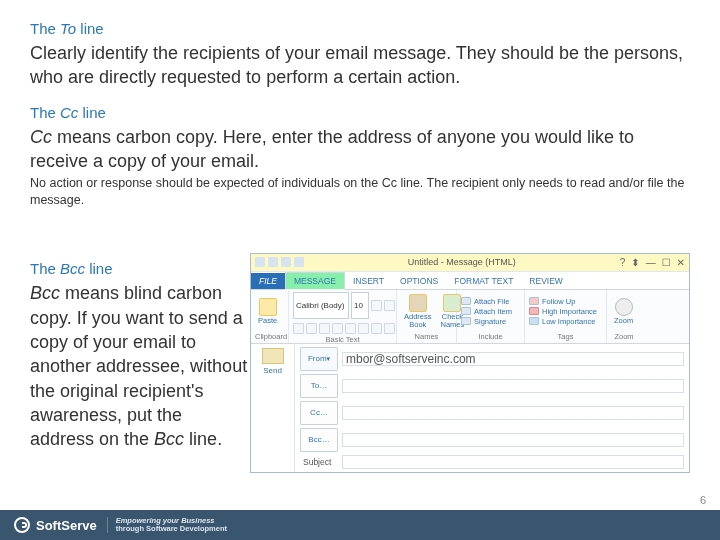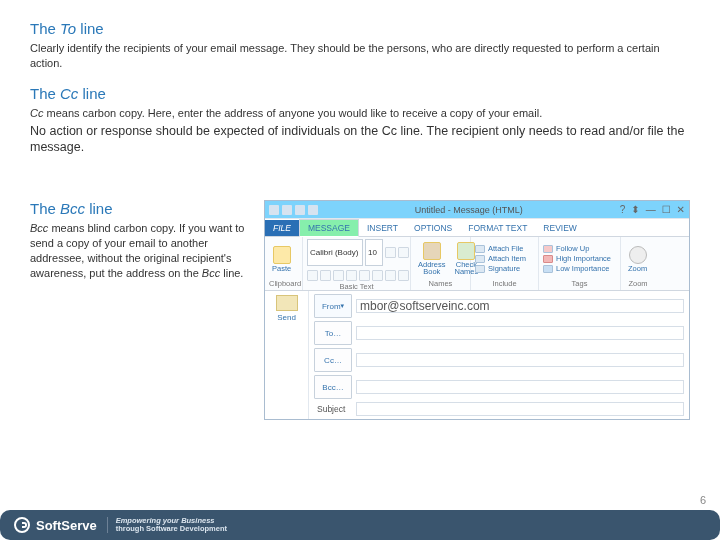--- a/index.html
+++ b/index.html
@@ -1,29 +1,29 @@
 <!DOCTYPE html>
 <html><head>
 <meta charset="utf-8">
 <style>
   * { box-sizing: border-box; margin: 0; padding: 0; }
   body { width: 720px; height: 540px; background: #fff; font-family: "Segoe UI", Arial, sans-serif; position: relative; overflow: hidden; }
   .slide { padding: 20px 30px 0 30px; }
   .title { color: #2a78b8; font-size: 26px; font-weight: 400; margin-bottom: 18px; }
   .section-head { color: #2a78b8; font-size: 15px; font-weight: 400; margin-bottom: 4px; }
   .section-head .it { font-style: italic; }
-  .body-text { color: #333; font-size: 11px; line-height: 1.35; margin-bottom: 14px; }
+  .body-text { color: #333; font-size: 18px; line-height: 1.35; margin-bottom: 14px; }
   .body-text .it { font-style: italic; }
   .small-text { color: #333; font-size: 12.5px; line-height: 1.35; margin-bottom: 14px; }
-  .row { display: flex; gap: 14px; align-items: flex-start; margin-top: 44px; }
+  .row { display: flex; align-items: center; margin-top: 44px; }
   .col-text { flex: 0 0 220px; }
 
   
   .outlook { flex: 1; border: 1px solid #a9bcd0; background: #fff; font-size: 9px; color: #333; }
-  .titlebar { background: #7dd3fc; border-bottom: 1px solid #e1e7ee; height: 18px; display: flex; align-items: center; justify-content: space-between; padding: 0 4px; }
+  .titlebar { background: #fef9c3; border-bottom: 1px solid #e1e7ee; height: 18px; display: flex; align-items: center; justify-content: space-between; padding: 0 4px; }
   .tb-left { display: flex; gap: 3px; align-items: center; }
   .tb-title { color: #555; font-size: 9px; }
   .tb-right { display: flex; gap: 6px; color: #666; font-size: 10px; }
   .qat-ic { width: 10px; height: 10px; background: #d6e3f0; border-radius: 1px; }
   .tabs { display: flex; background: #fff; border-bottom: 1px solid #d0d7e0; height: 18px; align-items: flex-end; font-size: 8.5px; }
   .tab { padding: 3px 8px; color: #3573ad; cursor: default; }
   .tab.file { background: #2a6fb5; color: #fff; font-style: italic; }
   .tab.active { border: 1px solid #d0d7e0; border-bottom: 1px solid #fff; background: #86efac; margin-bottom: -1px; color: #3573ad; }
   .ribbon { display: flex; background: #fafcfe; border-bottom: 1px solid #d0d7e0; height: 54px; }
   .grp { border-right: 1px solid #e2e8ef; padding: 2px 4px; display: flex; flex-direction: column; justify-content: space-between; }
@@ -47,21 +47,21 @@
   .send-col { width: 44px; border-right: 1px solid #e2e8ef; padding: 4px; display: flex; flex-direction: column; align-items: center; gap: 2px; }
   .send-ic { width: 22px; height: 16px; background: #f2e6b8; border: 1px solid #d8c47a; }
   .send-lbl { font-size: 8px; color: #3573ad; }
   .fields { flex: 1; padding: 3px 5px; display: flex; flex-direction: column; gap: 3px; }
   .fld { display: flex; align-items: center; gap: 4px; }
   .fld-btn { border: 1px solid #c7d1dc; background: #fdfdfe; font-size: 8px; color: #3573ad; padding: 1px 5px; min-width: 38px; text-align: center; border-radius: 1px; height: 24px; display: flex; align-items: center; justify-content: center; }
   .fld-btn.from { background: #f7fbff; }
   .fld-input { flex: 1; border: 1px solid #d6dee7; height: 14px; font-size: 12px; padding: 0 3px; color: #555; display: flex; align-items: center; background: #fff; }
   .fld-label { font-size: 8.5px; color: #555; min-width: 38px; padding-left: 3px; }
 
-  .footer { position: absolute; left: 0; right: 0; bottom: 0; height: 30px; background: #3a556e; display: flex; align-items: center; justify-content: space-between; padding: 0 14px; color: #fff; border-radius: 10px; }
+  .footer { position: absolute; left: 0; right: 0; bottom: 0; height: 30px; background: #3a556e; display: flex; align-items: center; justify-content: space-between; padding: 0 14px; color: #fff; }
   .logo { display: flex; align-items: center; gap: 6px; font-size: 13px; font-weight: 600; }
   .logo-ic { width: 16px; height: 16px; border: 2px solid #fff; border-radius: 50%; position: relative; }
   .logo-ic::after { content: ""; position: absolute; inset: 3px 1px 3px 6px; border: 2px solid #fff; border-left: none; border-radius: 0 8px 8px 0; }
   .tagline { font-size: 7.5px; line-height: 1.1; color: #dbe5ee; border-left: 1px solid #6d8196; padding-left: 8px; margin-left: 4px; }
   .tagline .em { font-style: italic; }
   .pagenum { position: absolute; right: 14px; bottom: 34px; font-size: 11px; color: #888; }
 </style>
 </head>
 <body>
 

